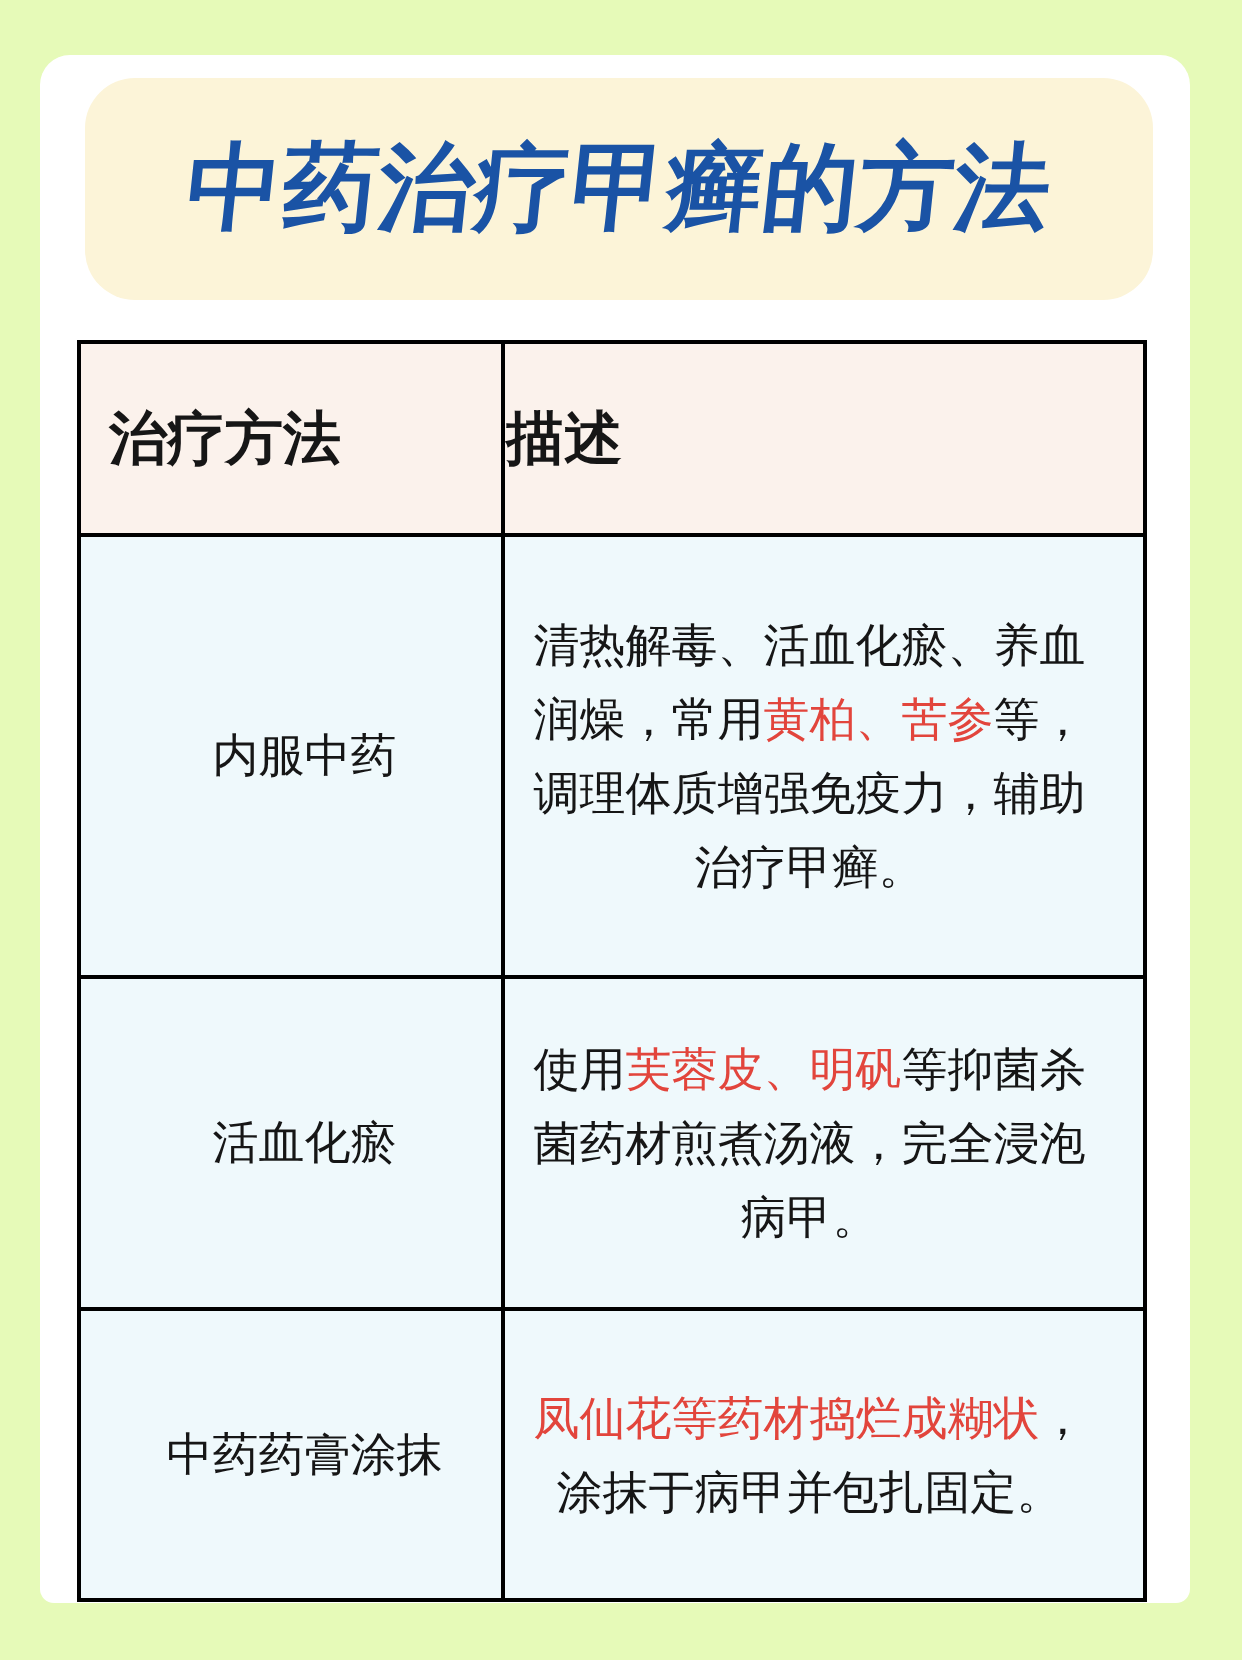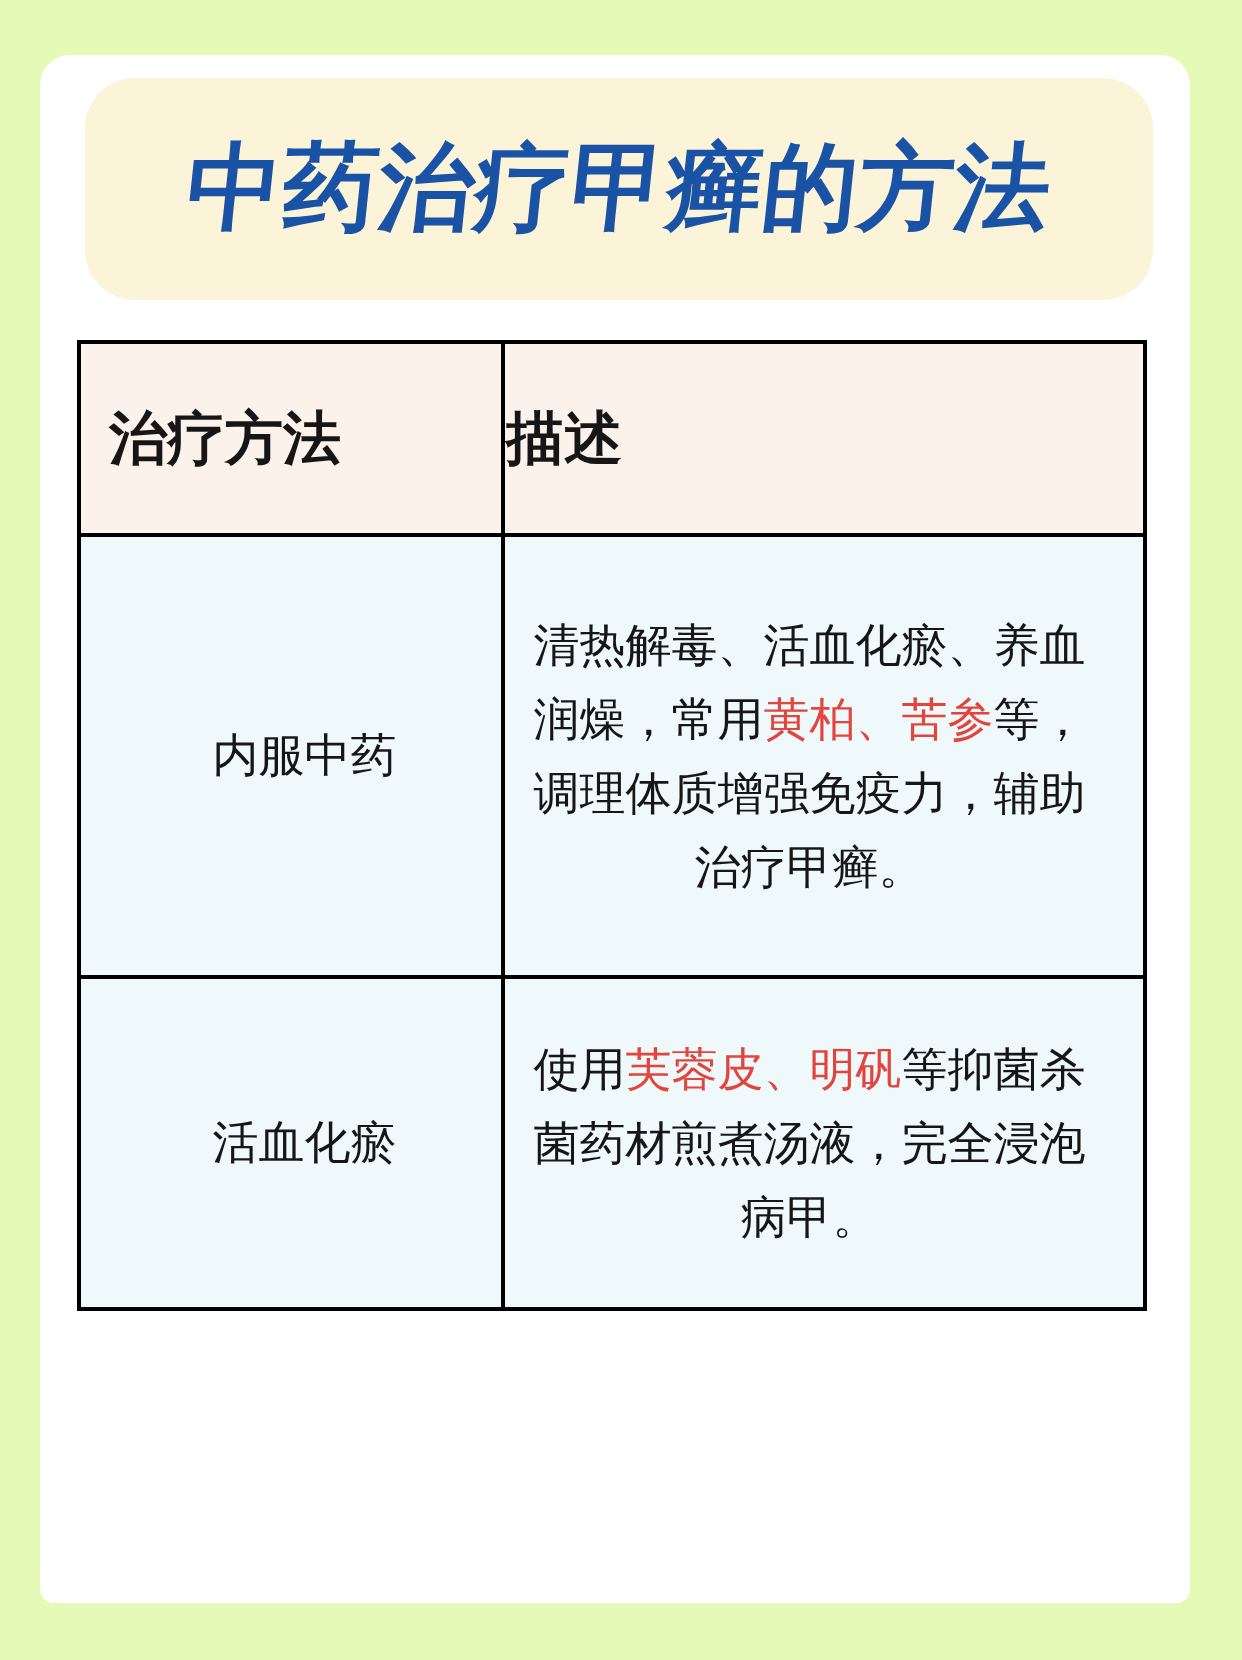--- a/index.html
+++ b/index.html
@@ -105,16 +105,20 @@
       </thead>
       <tbody id="table-body">
           <tr>
             <td class="method">内服中药</td>
             <td class="desc"><span class="">清热解毒、活血化瘀、养血润燥，常用</span><span class="red">黄柏、苦参</span><span class="">等，调理体质增强免疫力，辅助治疗甲癣。</span></td>
           </tr>
           <tr>
             <td class="method">活血化瘀</td>
             <td class="desc"><span class="">使用</span><span class="red">芙蓉皮、明矾</span><span class="">等抑菌杀菌药材煎煮汤液，完全浸泡病甲。</span></td>
           </tr>
+          <tr>
+            <td class="method">中药药膏涂抹</td>
+            <td class="desc"><span class="red">凤仙花等药材捣烂成糊状</span><span class="">，涂抹于病甲并包扎固定。</span></td>
+          </tr>
         </tbody>
     </table>
   </div>
 </div>
 
 </body></html>

